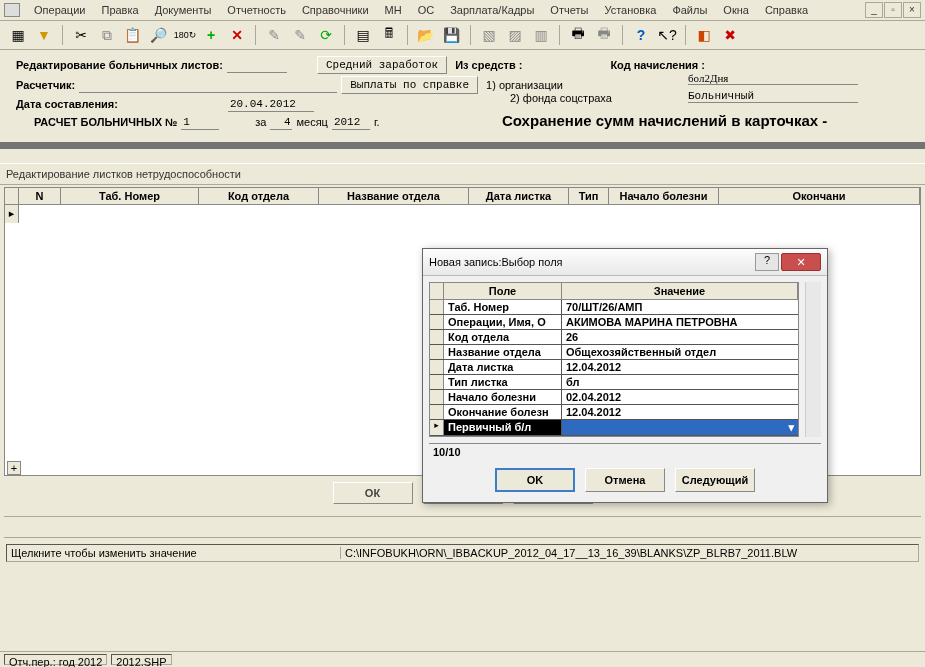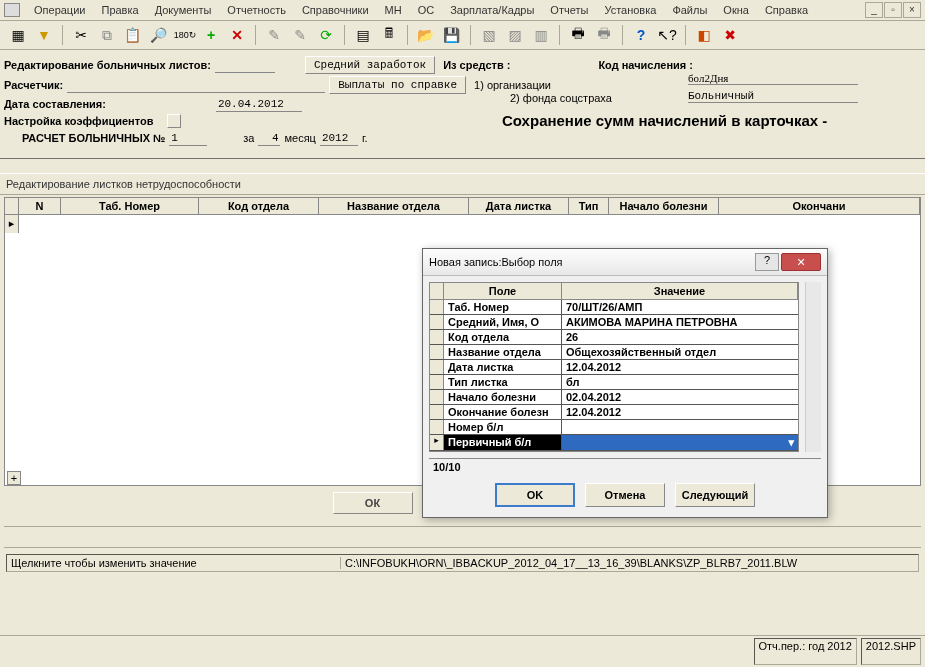--- a/index.html
+++ b/index.html
@@ -11,21 +11,21 @@
 .menubar-item { padding: 2px 8px; color: #333; cursor: default; }
 .winctrl { margin-left: auto; display: flex; gap: 1px; }
 .winctrl button { width: 18px; height: 16px; border: 1px solid #aca899; background: #ece9d8; font-size: 10px; line-height: 1; color: #333; }
 
 
 .toolbar { background: #ece9d8; border-bottom: 1px solid #aca899; padding: 4px 8px; display: flex; gap: 6px; align-items: center; }
 .tb-btn { width: 20px; height: 20px; border: none; background: transparent; display: flex; align-items: center; justify-content: center; font-size: 14px; }
 .tb-sep { width: 1px; height: 20px; background: #aca899; margin: 0 2px; }
 
 
-.form-area { background: #ece9d8; padding: 6px 12px 10px 4px; border-bottom: 1px solid #737373; position: relative; }
+.form-area { background: #ece9d8; padding: 6px 12px 10px 16px; border-bottom: 7px solid #737373; position: relative; }
 .form-row { display: flex; align-items: center; margin-bottom: 2px; gap: 4px; }
 .label { font-weight: bold; color: #000; }
 .input-ul { border: none; border-bottom: 1px solid #888; background: transparent; font-family: 'Courier New', monospace; padding: 0 2px; height: 16px; }
 .btn-3d { background: #ece9d8; border: 1px solid #888; border-top-color: #fff; border-left-color: #fff; padding: 1px 8px; font-family: 'Courier New', monospace; height: 18px; }
 .big-save { font-weight: bold; font-size: 15px; color: #000; position: absolute; left: 502px; top: 62px; text-align: center;}
 
 
 .section-title { background: #ece9d8; border-top: 1px solid #fff; border-bottom: 1px solid #aca899; padding: 4px 6px; color: #333; margin-top: 14px;}
 
 
@@ -40,21 +40,21 @@
 .under-buttons { display: flex; gap: 10px; justify-content: center; padding: 6px; }
 .under-buttons button { width: 80px; height: 22px; background: #ece9d8; border: 1px solid #888; border-top-color: #fff; border-left-color: #fff; font-weight: bold; color: #444;}
 
 
 .gray-row { height: 22px; border-top: 1px solid #aca899; border-bottom: 1px solid #aca899; margin: 6px 4px 0 4px; background: #ece9d8;}
 
 
 .status1 { border: 1px inset #aca899; margin: 6px 6px 0 6px; padding: 2px 4px; display: flex; }
 .status1 .cell1 { width: 330px; border-right: 1px solid #aca899; padding-right: 4px;}
 .status1 .cell2 { flex: 1; padding-left: 4px; font-family: Arial; }
-.status2 { border-top: 1px solid #aca899; padding: 2px 4px; display: flex; justify-content: flex-end; gap: 4px; position: absolute; bottom: 0; left: 0; right: 0; background: #ece9d8; height: 32px;}
+.status2 { border-top: 1px solid #aca899; padding: 2px 4px; display: flex; gap: 4px; position: absolute; bottom: 0; left: 0; right: 0; background: #ece9d8; height: 16px;}
 .status2 .seg { border: 1px inset #aca899; padding: 1px 4px; }
 
 
 .modal { position: absolute; left: 422px; top: 248px; width: 406px; background: #f0f0f0; border: 1px solid #666; box-shadow: 2px 2px 8px rgba(0,0,0,0.3); }
 .modal-title { background: linear-gradient(#fdfdfd, #e8e8e8); border-bottom: 1px solid #bbb; padding: 4px 6px; display: flex; align-items: center; font-size: 12px;}
 .modal-title span { flex: 1; }
 .modal-title .help { width: 24px; height: 18px; border: 1px solid #999; background: #e6e6e6; text-align: center; margin-right: 2px; font-size: 11px;}
 .modal-title .close { width: 40px; height: 18px; background: #c94f4f; color: #fff; text-align: center; border-radius: 2px; border: 1px solid #a03030; line-height: 16px;}
 .modal-grid { border: 1px solid #888; margin: 6px; background: #fff; }
 .modal-grid .hdr { display: flex; background: #ece9d8; border-bottom: 1px solid #888; }
@@ -150,25 +150,20 @@
     <span style="margin-left:4px">1) организации</span>
     <span style="position:absolute; left:688px; top:22px; border-bottom:1px solid #888; width:170px; font-family:Liberation Serif, serif">бол2Дня</span>
   </div>
   <div class="form-row">
     <span class="label">Дата составления:</span>
     <span style="width:102px"></span>
     <input class="input-ul" style="width: 86px; font-family: &quot;Courier New&quot;;" value="20.04.2012">
     <span style="position:absolute; left:510px; top:42px">2) фонда соцстраха</span>
     <span style="position:absolute; left:688px; top:40px; border-bottom:1px solid #888; width:170px; font-family:'Courier New'">Больничный</span>
   </div>
-  <div class="form-row" style="margin-top:2px">
-    <span class="label">Настройка коэффициентов</span>
-    <span style="width:6px"></span>
-    <span style="border:1px solid #888; border-top-color:#fff; border-left-color:#fff; width:14px; height:14px; background:#ece9d8"></span>
-  </div>
   <span class="big-save">Сохранение сумм начислений в карточках -</span>
   <div class="form-row" style="margin-top:2px">
     <span style="margin-left:18px" class="label">РАСЧЕТ БОЛЬНИЧНЫХ №</span>
     <input class="input-ul" style="width: 38px;" value="1">
     <span style="width:28px"></span>
     <span>за</span>
     <input class="input-ul" style="width: 22px; text-align: right;" value="4">
     <span>месяц</span>
     <input class="input-ul" style="width: 38px;" value="2012">
     <span>г.</span>
@@ -230,21 +225,21 @@
         <div class="mh" style="flex:1">Значение</div>
       </div>
       <div id="modal-rows">
           <div class="mrow">
             <div class="mk"></div>
             <div class="ml">Таб. Номер</div>
             <div class="mv">70/ШТ/26/АМП</div>
           </div>
           <div class="mrow">
             <div class="mk"></div>
-            <div class="ml">Средний, Имя, О</div>
+            <div class="ml">Операции, Имя, О</div>
             <div class="mv">АКИМОВА МАРИНА ПЕТРОВНА</div>
           </div>
           <div class="mrow">
             <div class="mk"></div>
             <div class="ml">Код отдела</div>
             <div class="mv">26</div>
           </div>
           <div class="mrow">
             <div class="mk"></div>
             <div class="ml">Название отдела</div>
@@ -262,25 +257,20 @@
           </div>
           <div class="mrow">
             <div class="mk"></div>
             <div class="ml">Начало болезни</div>
             <div class="mv">02.04.2012</div>
           </div>
           <div class="mrow">
             <div class="mk"></div>
             <div class="ml">Окончание болезн</div>
             <div class="mv">12.04.2012</div>
-          </div>
-          <div class="mrow">
-            <div class="mk"></div>
-            <div class="ml">Номер б/л</div>
-            <div class="mv"></div>
           </div>
           <div class="mrow sel">
             <div class="mk"></div>
             <div class="ml">Первичный б/л</div>
             <div class="mv">
               <span style="float:right;color:#fff">▾</span>
             </div>
           </div>
         </div>
     </div>

